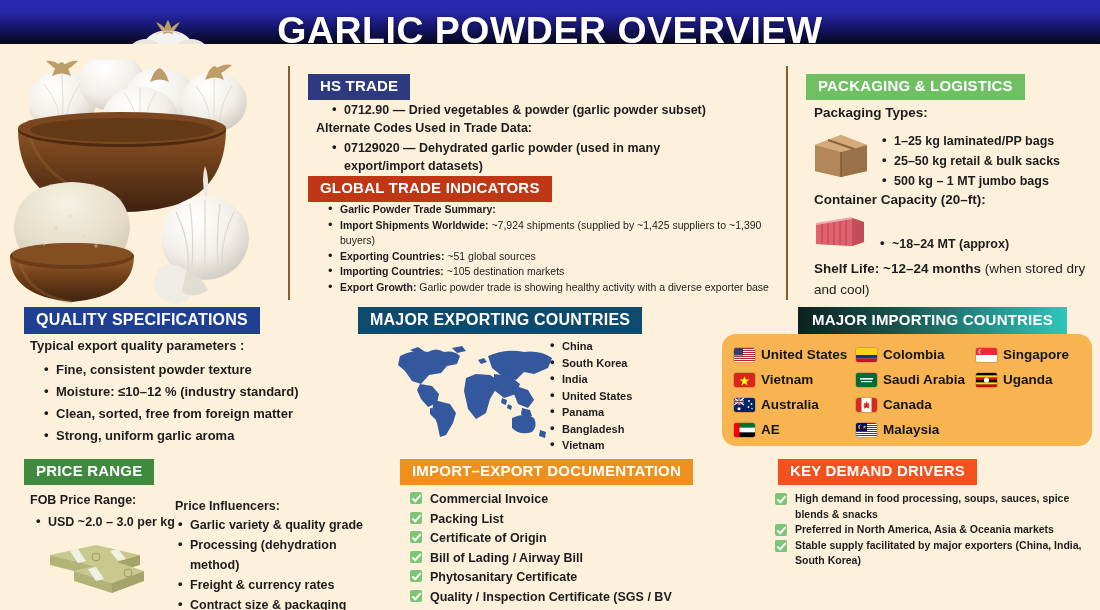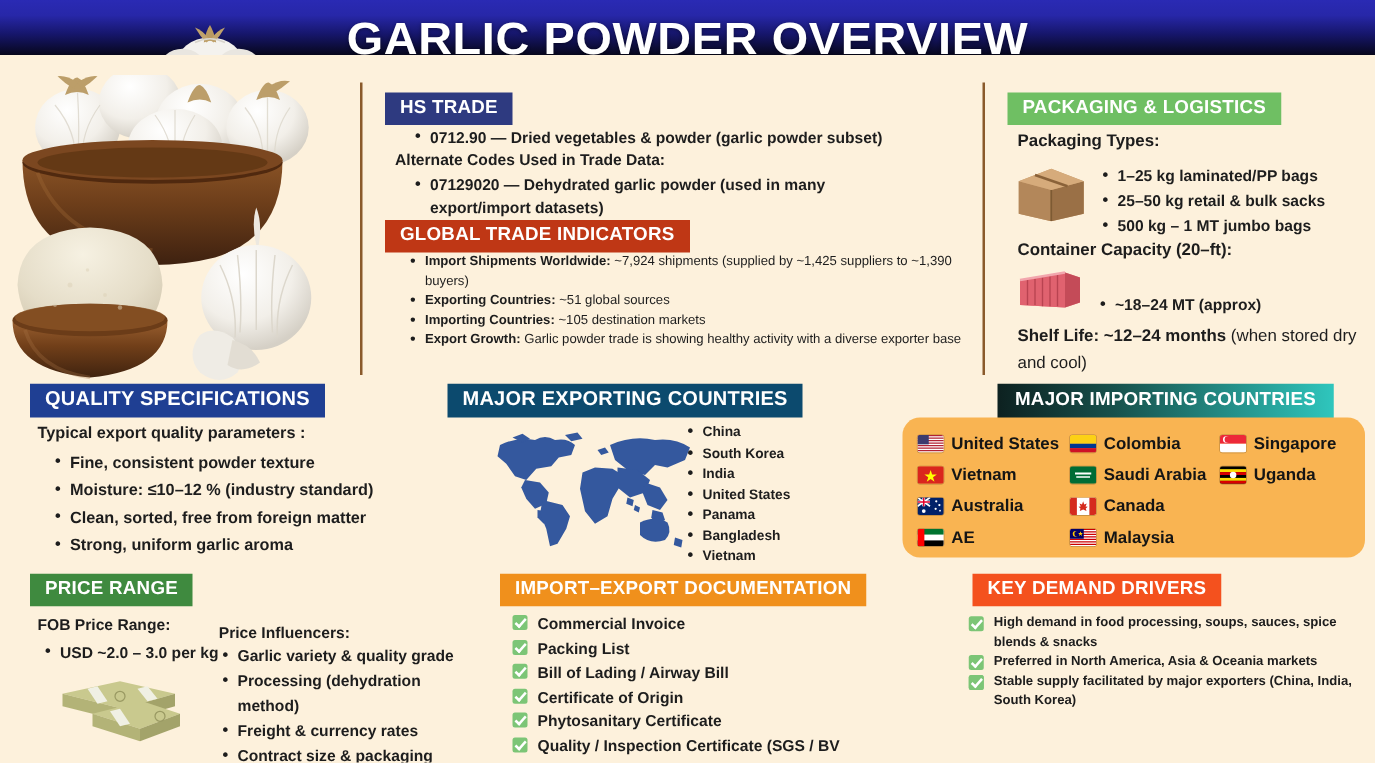--- a/index.html
+++ b/index.html
@@ -202,20 +202,21 @@
   </ul>
   <div class="blk b" style="left:316px; top:121px; font-size:12.5px;">Alternate Codes Used in Trade Data:</div>
   <ul class="bul blk b" style="left:330px; top:139px; width:400px; font-size:12.5px; line-height:18px;">
     <li>07129020 — Dehydrated garlic powder (used in many export/import datasets)</li>
   </ul>
 
   <div class="blk" style="left:308px; top:176px;">
     <span class="badge brick">GLOBAL TRADE INDICATORS</span>
   </div>
   <ul class="bul blk" id="gt-list" style="left:326px; top:202px; width:452px; font-size:10.5px; line-height:15.5px;">
+      <li><span class="b">Garlic Powder Trade Summary:</span><span></span></li>
       <li><span class="b">Import Shipments Worldwide:</span><span> ~7,924 shipments (supplied by ~1,425 suppliers to ~1,390 buyers)</span></li>
       <li><span class="b">Exporting Countries:</span><span> ~51 global sources</span></li>
       <li><span class="b">Importing Countries:</span><span> ~105 destination markets</span></li>
       <li><span class="b">Export Growth:</span><span> Garlic powder trade is showing healthy activity with a diverse exporter base</span></li>
     </ul>
 
   <div class="blk" style="left:806px; top:74px;">
     <span class="badge green">PACKAGING &amp; LOGISTICS</span>
   </div>
   <div class="blk b" style="left:814px; top:105px; font-size:13.5px;">Packaging Types:</div>
@@ -444,22 +445,22 @@
       <li>Freight &amp; currency rates</li>
       <li>Contract size &amp; packaging</li>
     </ul>
 
   <div class="blk" style="left:400px; top:459px;">
     <span class="badge orange" style="font-size:15px;">IMPORT–EXPORT DOCUMENTATION</span>
   </div>
   <ul class="chk blk b" id="doc-list" style="left:410px; top:490px; width:310px; font-size:12.5px; line-height:19.5px;">
       <li><span class="ck"></span><span>Commercial Invoice</span></li>
       <li><span class="ck"></span><span>Packing List</span></li>
+      <li><span class="ck"></span><span>Certificate of Origin</span></li>
       <li><span class="ck"></span><span>Bill of Lading / Airway Bill</span></li>
-      <li><span class="ck"></span><span>Certificate of Origin</span></li>
       <li><span class="ck"></span><span>Phytosanitary Certificate</span></li>
       <li><span class="ck"></span><span>Quality / Inspection Certificate (SGS / BV optional)</span></li>
     </ul>
 
   <div class="blk" style="left:778px; top:459px;">
     <span class="badge ored" style="font-size:15px;">KEY DEMAND DRIVERS</span>
   </div>
   <ul class="chk blk b" id="dem-list" style="left:775px; top:491px; width:310px; font-size:10.5px; line-height:15.5px;">
       <li><span class="ck"></span><span>High demand in food processing, soups, sauces, spice blends &amp; snacks</span></li>
       <li><span class="ck"></span><span>Preferred in North America, Asia &amp; Oceania markets</span></li>

